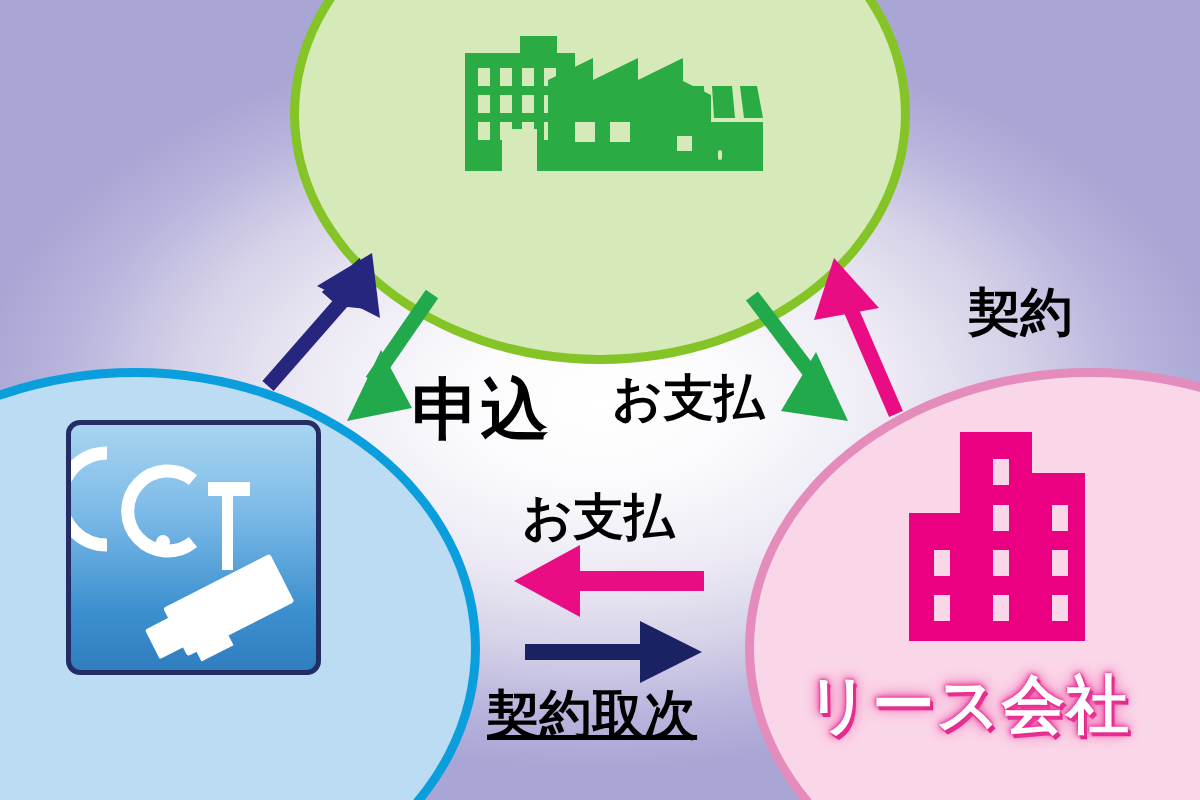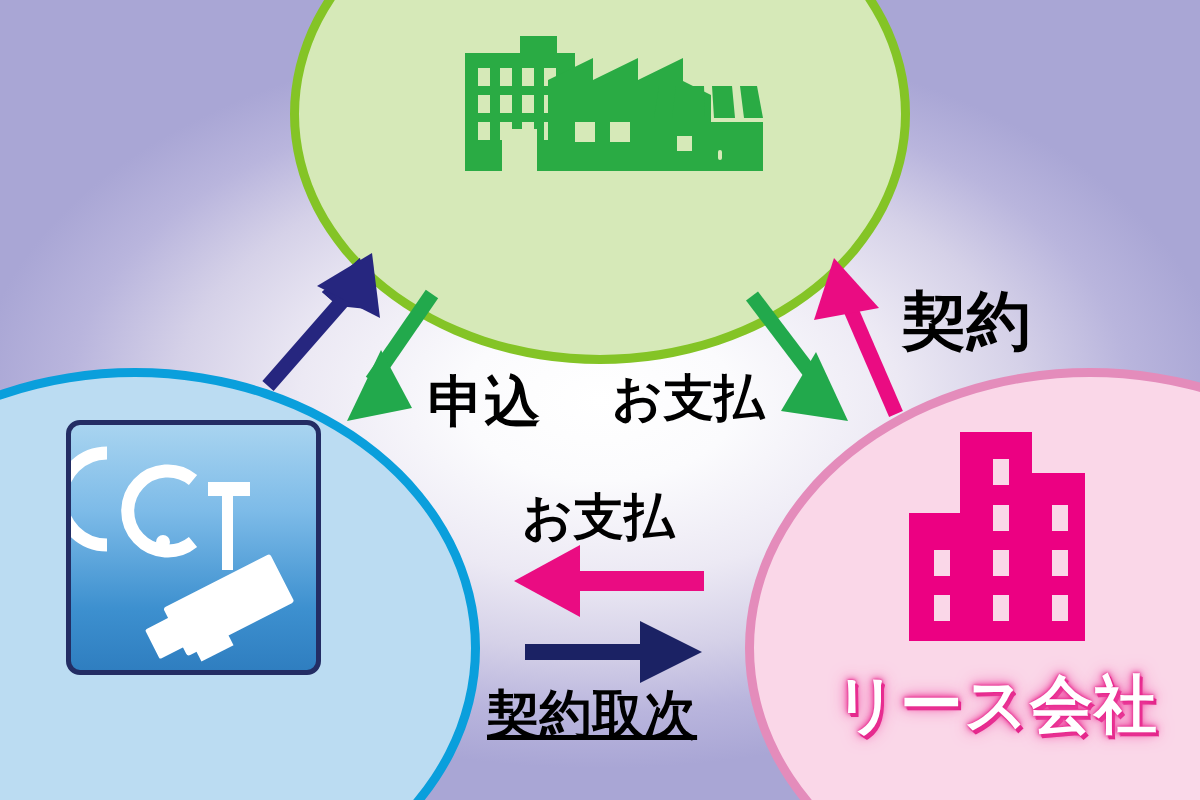--- a/index.html
+++ b/index.html
@@ -80,35 +80,34 @@
     text-shadow:
       0 0 2px #1c3c8e, 0 0 5px #22439a, 0 0 10px #2b51ab,
       0 0 18px #3c61bd, 3px 4px 0 #1d3d8c, 2px 3px 1px #27489b;
   }
   #title-lease {
     left: 806px; top: 662px;
     font-size: 63px;
     text-shadow:
       0 0 2px #e31e86, 0 0 5px #e8258d, 0 0 10px #ee3f9c,
       0 0 18px #f361b1, 3px 4px 0 #e01e85, 2px 3px 1px #e82b90;
-    margin-left: 28px;
   }
 
   
   .edge-label {
     position: absolute;
     color: #000000;
     font-weight: 700;
     white-space: nowrap;
     letter-spacing: 0.01em;
   }
   #label-install   { left: 42px;  top: 278px; font-size: 52px; }
-  #label-apply     { left: 412px; top: 365px; font-size: 56px; margin-left: 16px; }
+  #label-apply     { left: 412px; top: 365px; font-size: 68px; }
   #label-pay-top   { left: 612px; top: 365px; font-size: 50px; }
-  #label-contract  { left: 902px; top: 278px; font-size: 64px; }
+  #label-contract  { left: 968px; top: 278px; font-size: 52px; }
   #label-pay-mid   { left: 522px; top: 484px; font-size: 50px; }
   #label-broker    { left: 487px; top: 680px; font-size: 52px; text-decoration: underline; }
 
   
   #icon-cctv {
     position: absolute;
     left: 66px; top: 420px;
     width: 255px; height: 255px;
     border-radius: 14px;
     border: 5px solid #232d64;

